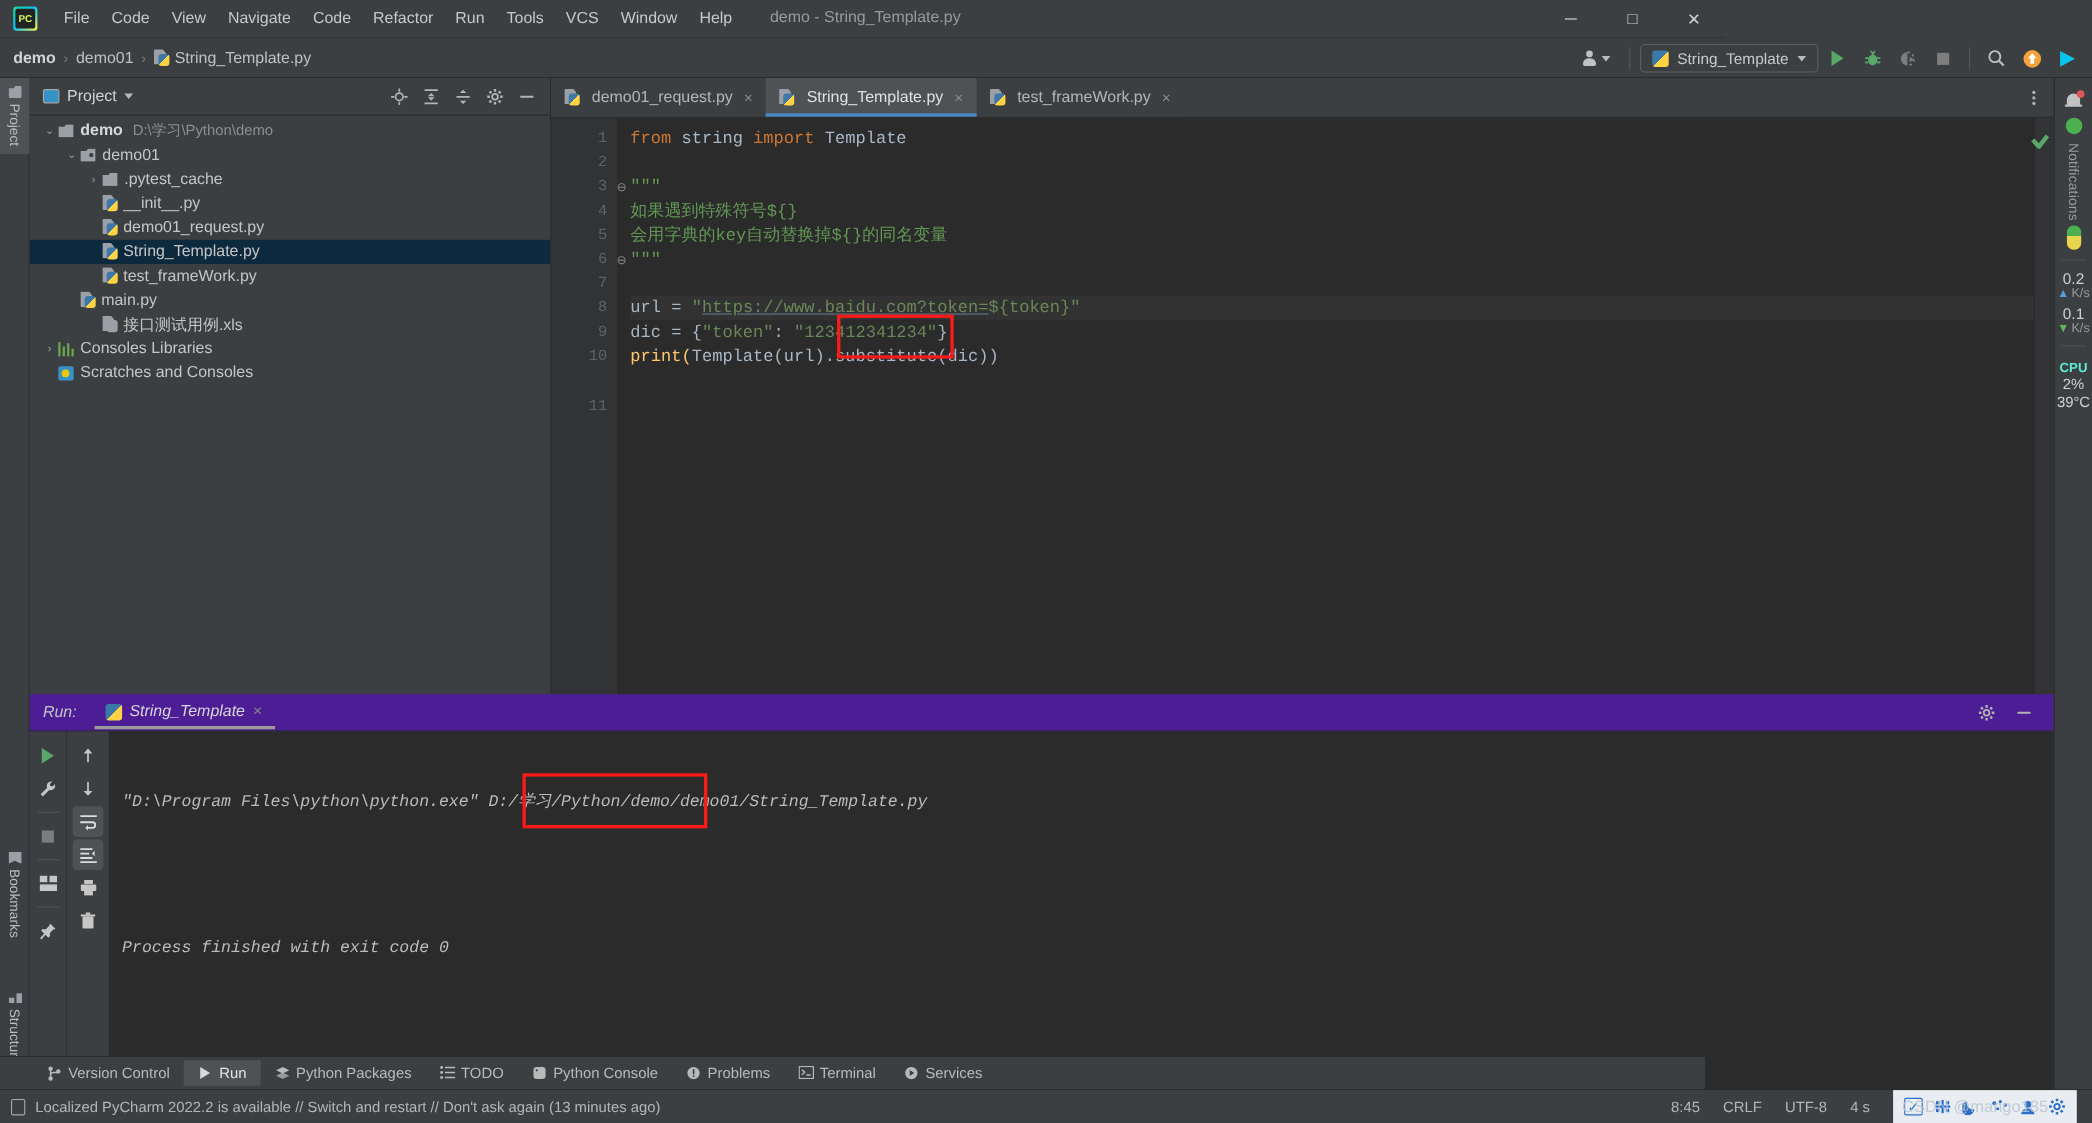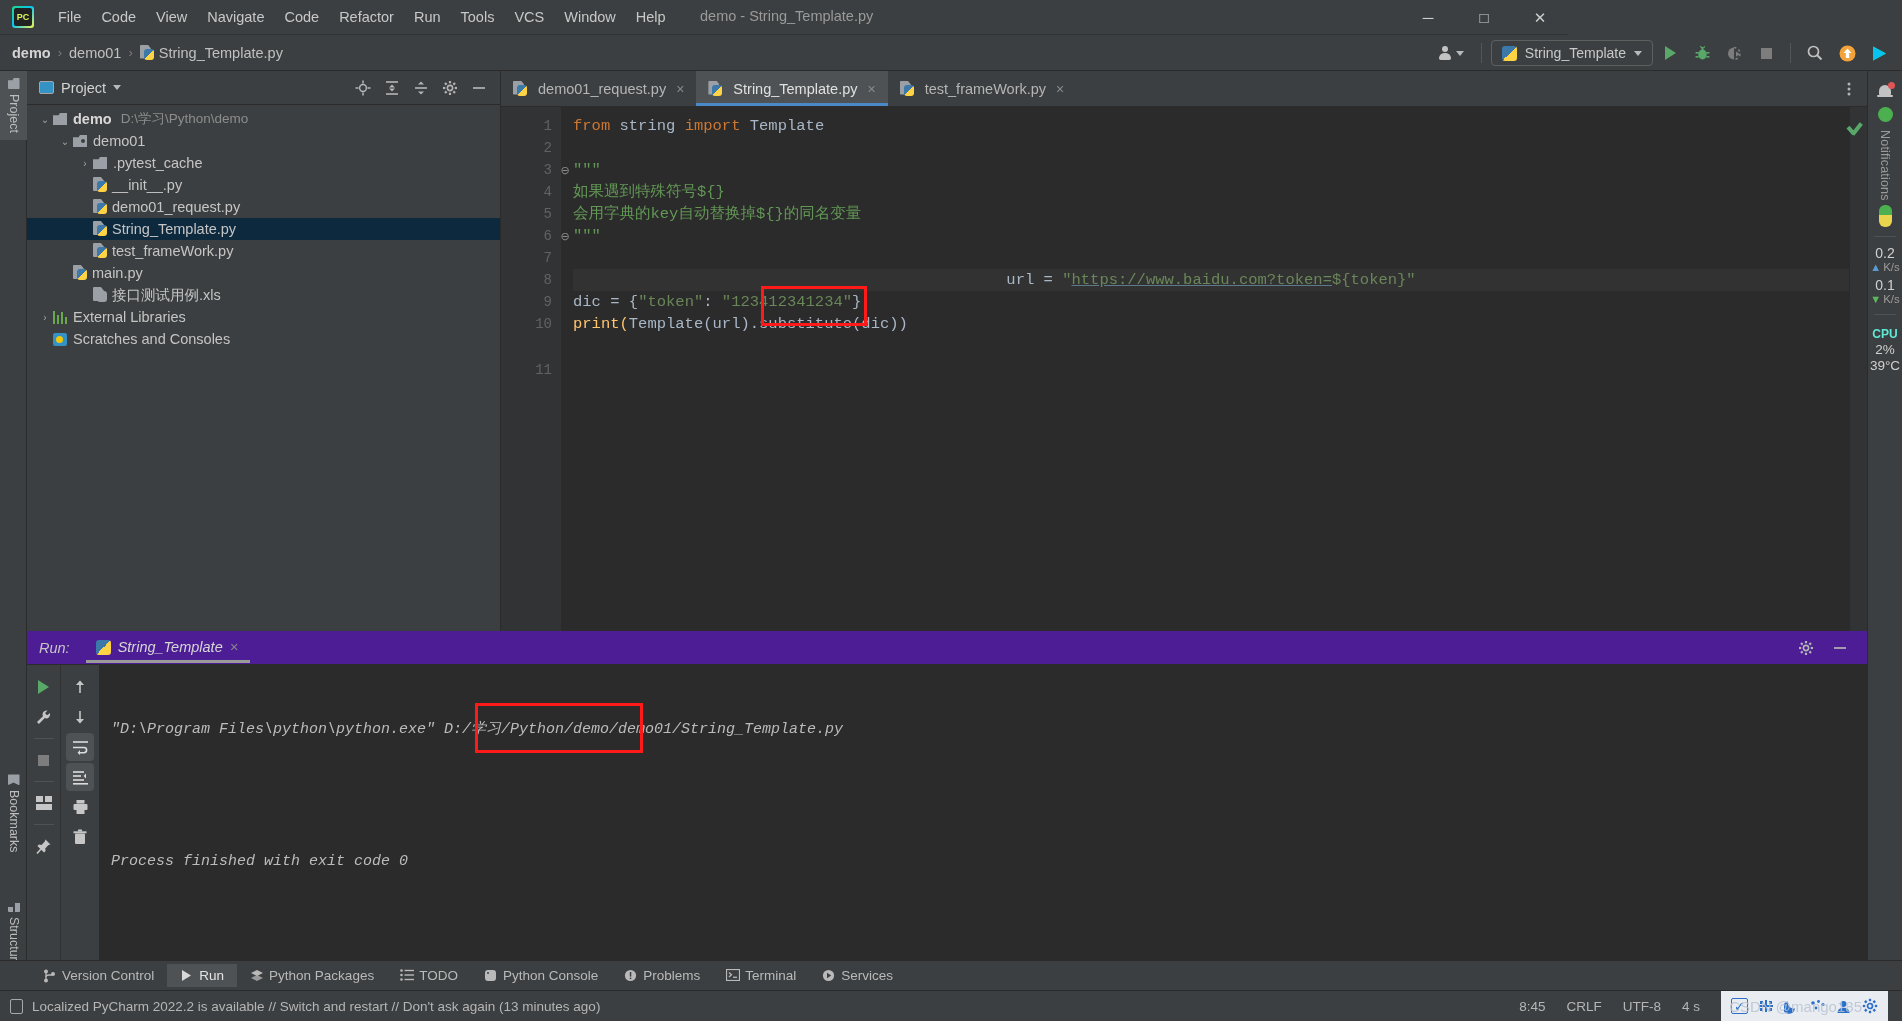--- a/index.html
+++ b/index.html
@@ -167,21 +167,21 @@
   .fold {
     position:absolute; left:58px; width:12px; height:22px; display:flex;
     align-items:center; justify-content:center; color:#8c8c8c; font-size:11px;
   }
   .code {
     flex:1; position:relative; padding-left:12px; padding-top:0;
     font-family:"Liberation Mono", monospace; font-size:15.5px; line-height:22px;
     white-space:pre; color:#a9b7c6;
   }
   .cline { height:22px; position:relative; }
-  .cline.current { background:#323232;text-align:center; }
+  .cline.current { background:#323232; }
   .k { color:#cc7832; }
   .s { color:#6a8759; }
   .fn { color:#ffc66d; }
   .def { color:#a9b7c6; }
   .cmt { color:#629755; }
   .lnk { color:#6a8759; text-decoration: underline; text-decoration-color:#5c7a8a; }
   .right-gutter { width:18px; background:#313335; position:relative; border-left:1px solid #2b2b2b; }
   .check {
     position:absolute; right:4px; top:14px; width:16px; height:16px;
   }
@@ -242,21 +242,21 @@
   .rs-div { width:22px;height:1px;background:#4f5254; margin:9px 0; }
   .netnum { font-size:14px; color:#d0d0d0; text-align:right; line-height:15px; }
   .netunit { font-size:11.5px; color:#9a9a9a; display:flex; align-items:center; gap:2px; justify-content:center; }
   .arr-up { color:#5b9bd5; font-size:11px; }
   .arr-dn { color:#5cb85c; font-size:11px; }
   .cpulabel { font-size:12px; color:#5eead4; margin-top:3px;font-weight:bold; }
   .cpuval { font-size:13.5px; color:#d0d0d0; margin-top:1px; }
 
   
   .bottombar {
-    position:absolute; left:0; bottom:31px; width:1902px; height:30px;
+    position:absolute; left:0; bottom:31px; width:1550px; height:30px;
     background:#3c3f41; border-top:1px solid #2b2b2b; display:flex; align-items:center;
     padding-left:30px; gap:0;
   }
   .bt {
     display:flex; align-items:center; gap:6px; font-size:13.5px; color:#b9b9b9;
     padding:4px 13px; white-space:nowrap;
   }
   .bt.active { background:#4e5254; color:#e4e4e4; }
   .bt .gi { width:13px;height:13px;display:inline-block; color:#b9b9b9; font-size:12px; line-height:13px; text-align:center;}
 
@@ -499,21 +499,21 @@
           <span class="tname">main.py</span>
         </div>
         <div class="trow" style="padding-left: 50px;">
           <span class="arrow none">&nbsp;</span>
           <span class="py-icon q"></span>
           <span class="tname">接口测试用例.xls</span>
         </div>
         <div class="trow" style="padding-left: 10px;">
           <span class="arrow">›</span>
           <span class="lib-ic"></span>
-          <span class="tname">External Libraries</span>
+          <span class="tname">Consoles Libraries</span>
         </div>
         <div class="trow" style="padding-left: 10px;">
           <span class="arrow none">&nbsp;</span>
           <span class="scratch-ic"></span>
           <span class="tname">Scratches and Consoles</span>
         </div>
       </div>
   </div>
 
   <div class="editor-wrap">

